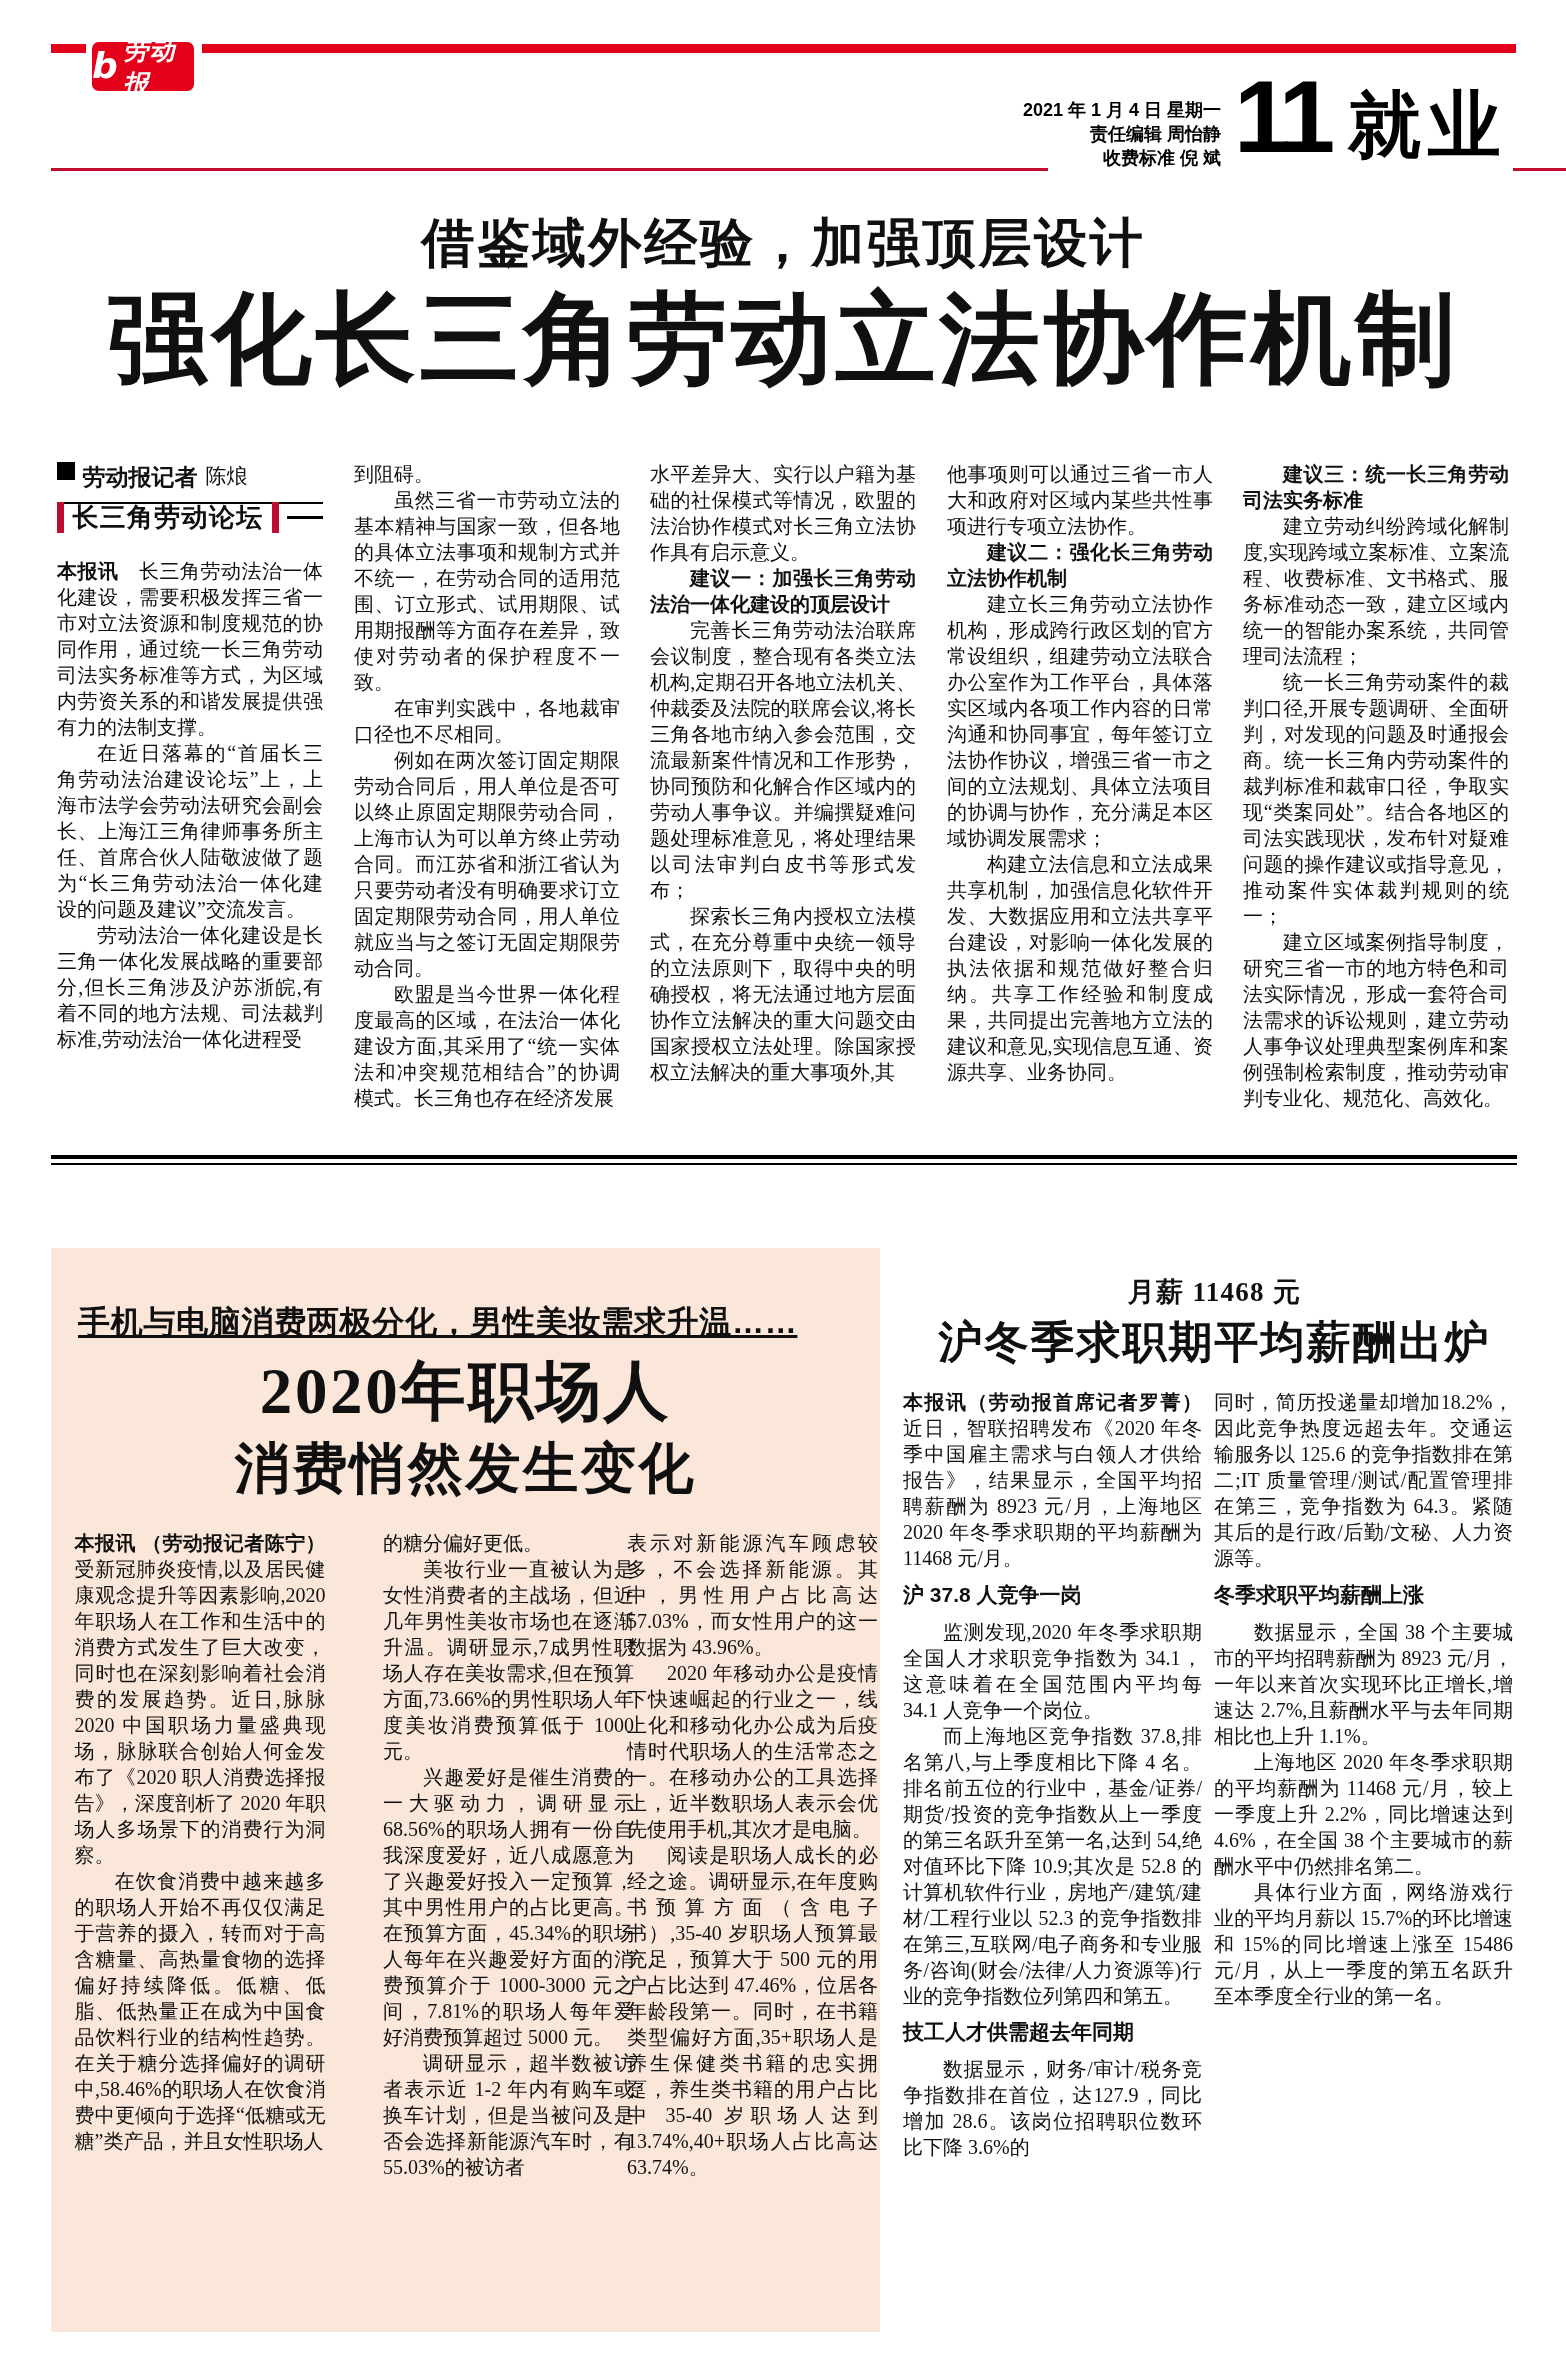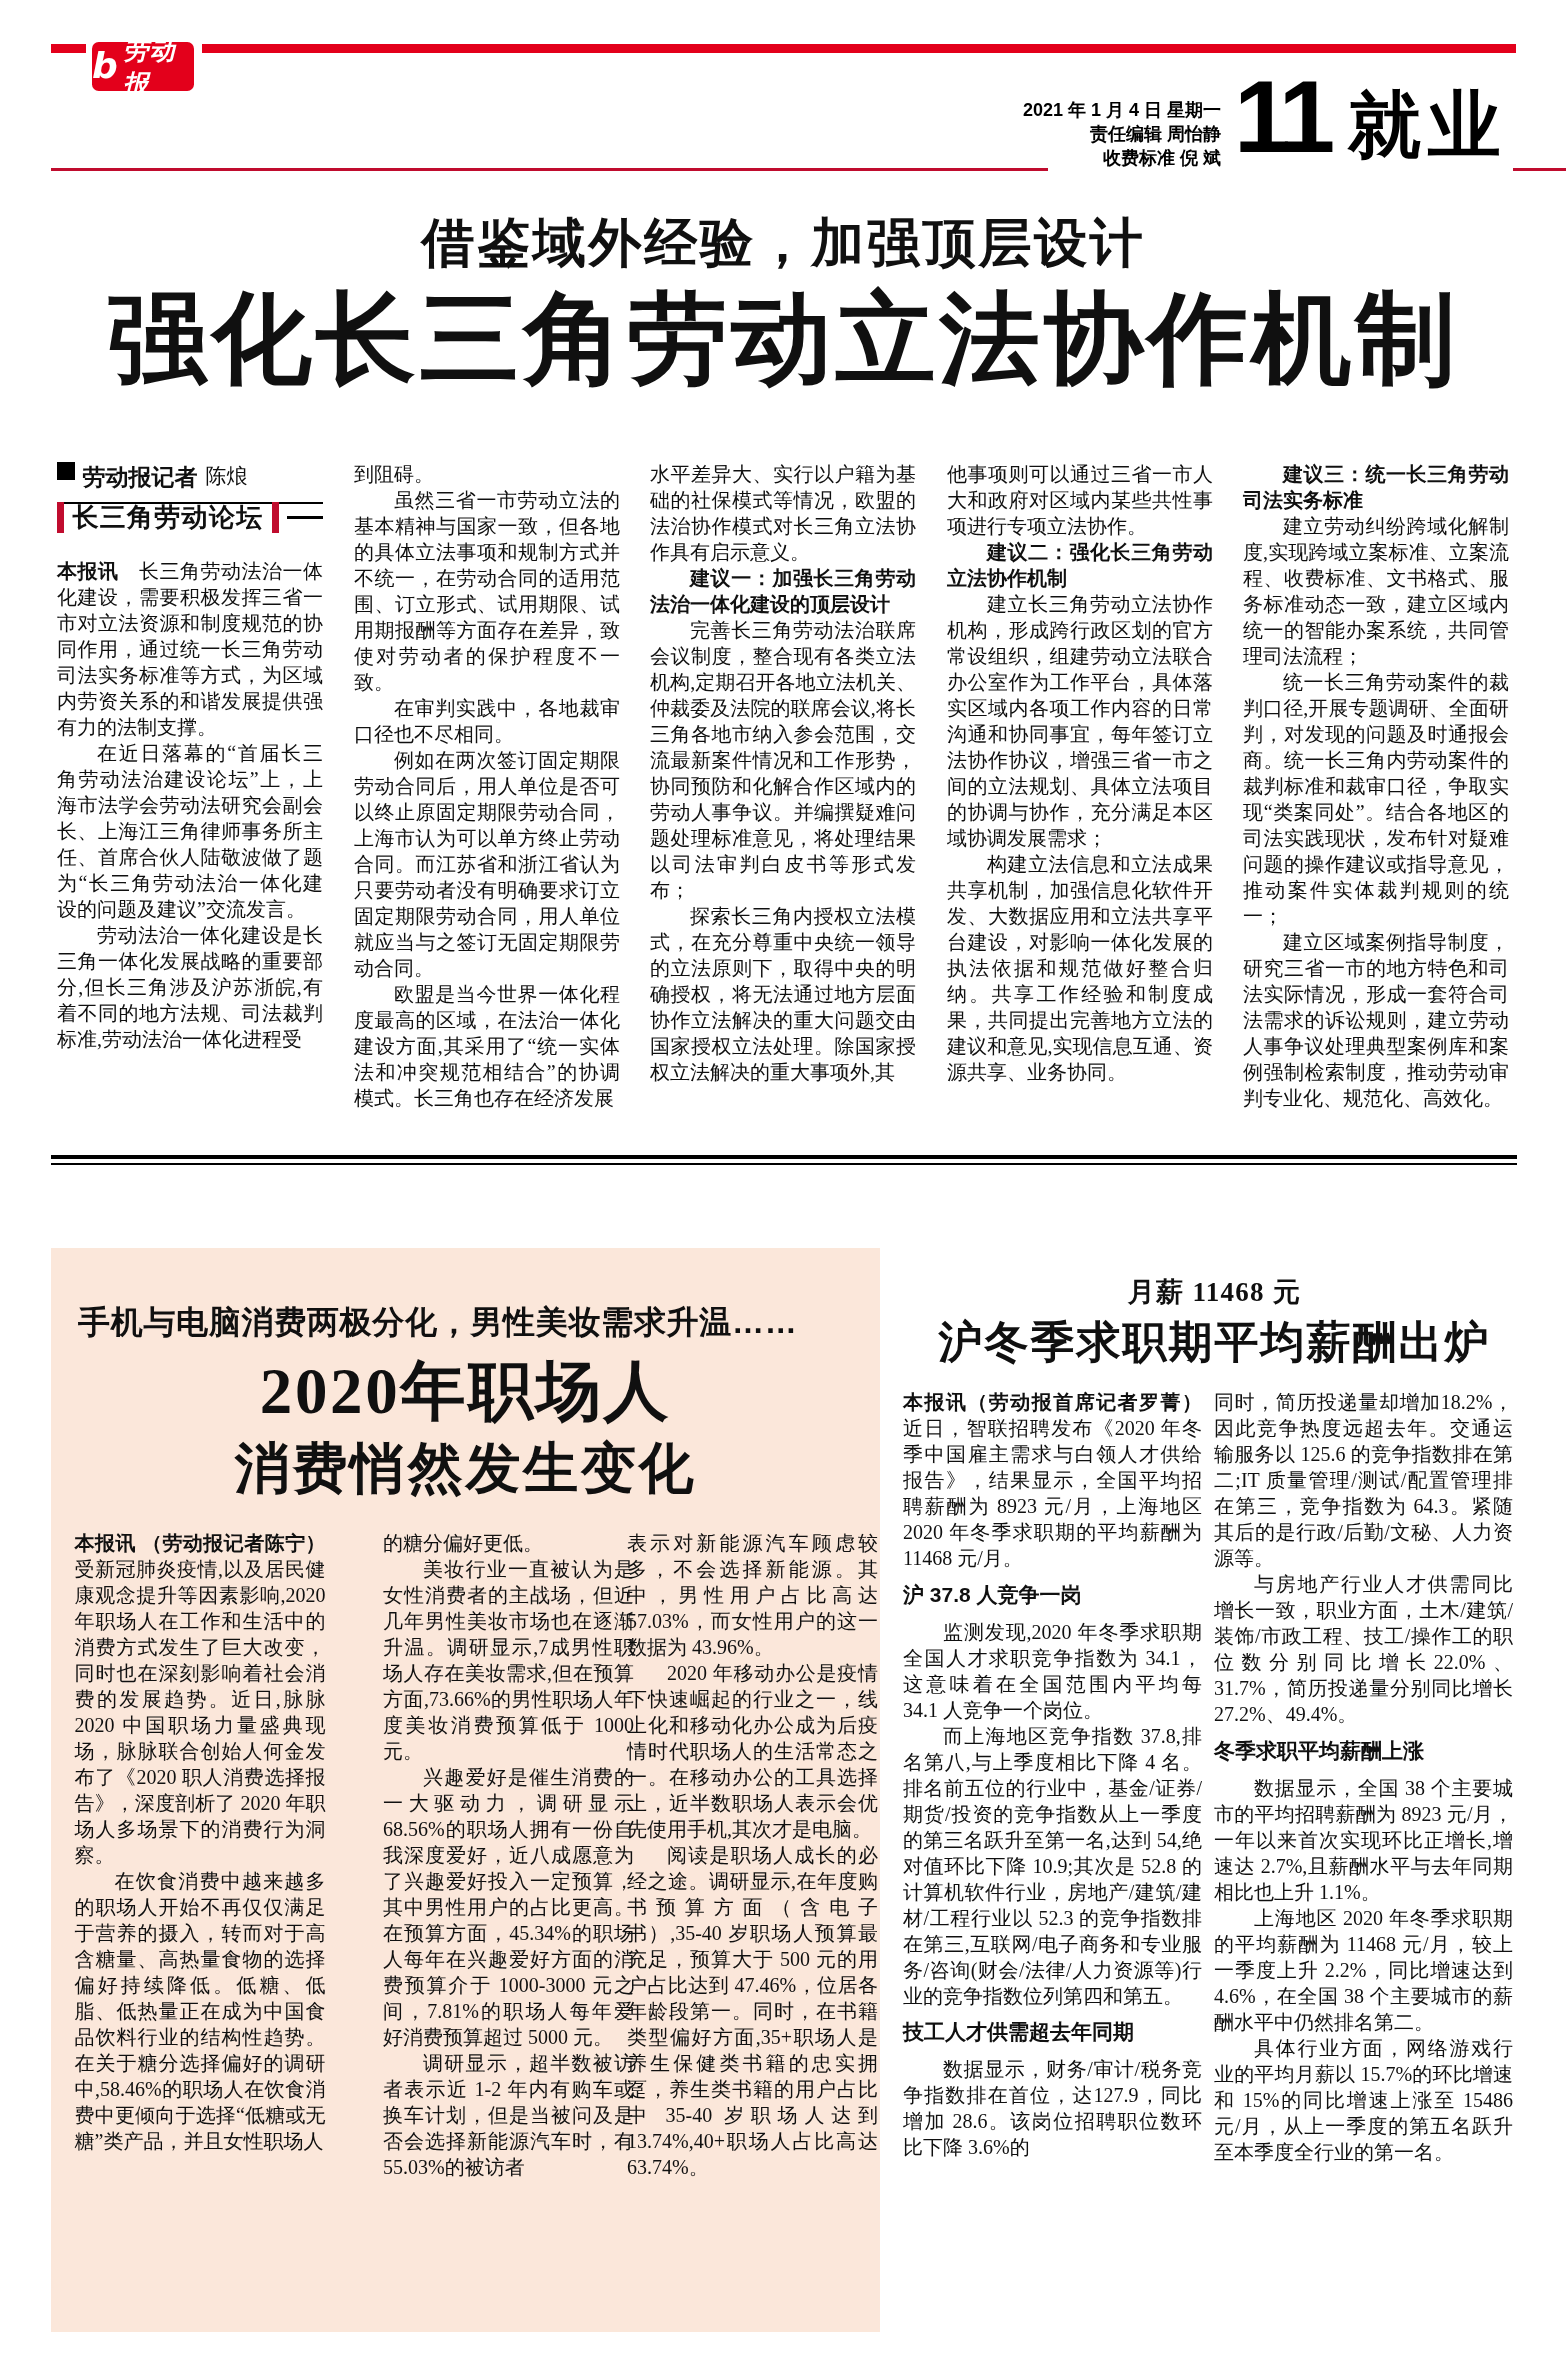--- a/index.html
+++ b/index.html
@@ -44,21 +44,21 @@
   .col b{font-weight:700;font-family:"Liberation Sans","DejaVu Sans",sans-serif;}
   .c-main{width:266px;top:461px;}
   #mcol1{left:57px;top:558px;}  #mcol2{left:354px;} #mcol3{left:650px;} #mcol4{left:947px;} #mcol5{left:1243px;}
   
   .divider{position:absolute;left:51px;top:1155px;width:1466px;height:4px;
            border-top:4.7px solid #000;border-bottom:2.7px solid #000;}
   
   .pink{position:absolute;left:51px;top:1248px;width:829px;height:1084px;background:#fbe7da;}
   .pink .kicker{position:absolute;left:27px;top:53px;width:775px;
                 font-family:"Liberation Sans","DejaVu Sans",sans-serif;font-weight:700;
-                font-size:32px;letter-spacing:0.7px;}
+                font-size:32px;letter-spacing:0.7px;text-decoration:underline;}
   .pink .t1{position:absolute;left:0;top:106px;width:829px;text-align:center;
             font-weight:900;font-size:65px;line-height:75px;letter-spacing:2.7px;}
   .pink .t2{position:absolute;left:0;top:183px;width:829px;text-align:center;
             font-weight:900;font-size:55px;line-height:75px;letter-spacing:2.7px;}
   .c-pink{width:251px;top:282px;}
   #pcol1{left:23.6px;} #pcol2{left:300px;margin-left:32px;} #pcol3{left:576px;}
   
   .sal-kicker{position:absolute;left:903px;top:1274px;width:623px;text-align:center;
               font-weight:700;font-size:27px;letter-spacing:1.3px;}
   .sal-title{position:absolute;left:903px;top:1313px;width:623px;text-align:center;
@@ -168,21 +168,20 @@
     <div id="scol1" class="col c-sal">
         <p class="nt"><b>本报讯（劳动报首席记者罗菁）</b><span>近日，智联招聘发布《2020 年冬季中国雇主需求与白领人才供给报告》，结果显示，全国平均招聘薪酬为 8923 元/月，上海地区 2020 年冬季求职期的平均薪酬为 11468 元/月。</span></p>
         <p class="head"><span>沪 37.8 人竞争一岗</span></p>
         <p><span>监测发现,2020 年冬季求职期全国人才求职竞争指数为 34.1，这意味着在全国范围内平均每 34.1 人竞争一个岗位。</span></p>
         <p><span>而上海地区竞争指数 37.8,排名第八,与上季度相比下降 4 名。排名前五位的行业中，基金/证券/期货/投资的竞争指数从上一季度的第三名跃升至第一名,达到 54,绝对值环比下降 10.9;其次是 52.8 的计算机软件行业，房地产/建筑/建材/工程行业以 52.3 的竞争指数排在第三,互联网/电子商务和专业服务/咨询(财会/法律/人力资源等)行业的竞争指数位列第四和第五。</span></p>
         <p class="head"><span>技工人才供需超去年同期</span></p>
         <p><span>数据显示，财务/审计/税务竞争指数排在首位，达127.9，同比增加 28.6。该岗位招聘职位数环比下降 3.6%的</span></p>
       </div>
     <div id="scol2" class="col c-sal">
         <p class="nt"><span>同时，简历投递量却增加18.2%，因此竞争热度远超去年。交通运输服务以 125.6 的竞争指数排在第二;IT 质量管理/测试/配置管理排在第三，竞争指数为 64.3。紧随其后的是行政/后勤/文秘、人力资源等。</span></p>
-        <p><span>与房地产行业人才供需同比增长一致，职业方面，土木/建筑/装饰/市政工程、技工/操作工的职位数分别同比增长22.0%、31.7%，简历投递量分别同比增长 27.2%、49.4%。</span></p>
         <p class="head"><span>冬季求职平均薪酬上涨</span></p>
         <p><span>数据显示，全国 38 个主要城市的平均招聘薪酬为 8923 元/月，一年以来首次实现环比正增长,增速达 2.7%,且薪酬水平与去年同期相比也上升 1.1%。</span></p>
         <p><span>上海地区 2020 年冬季求职期的平均薪酬为 11468 元/月，较上一季度上升 2.2%，同比增速达到 4.6%，在全国 38 个主要城市的薪酬水平中仍然排名第二。</span></p>
         <p><span>具体行业方面，网络游戏行业的平均月薪以 15.7%的环比增速和 15%的同比增速上涨至 15486 元/月，从上一季度的第五名跃升至本季度全行业的第一名。</span></p>
       </div>
   </section>
 
 </div>
 
 

